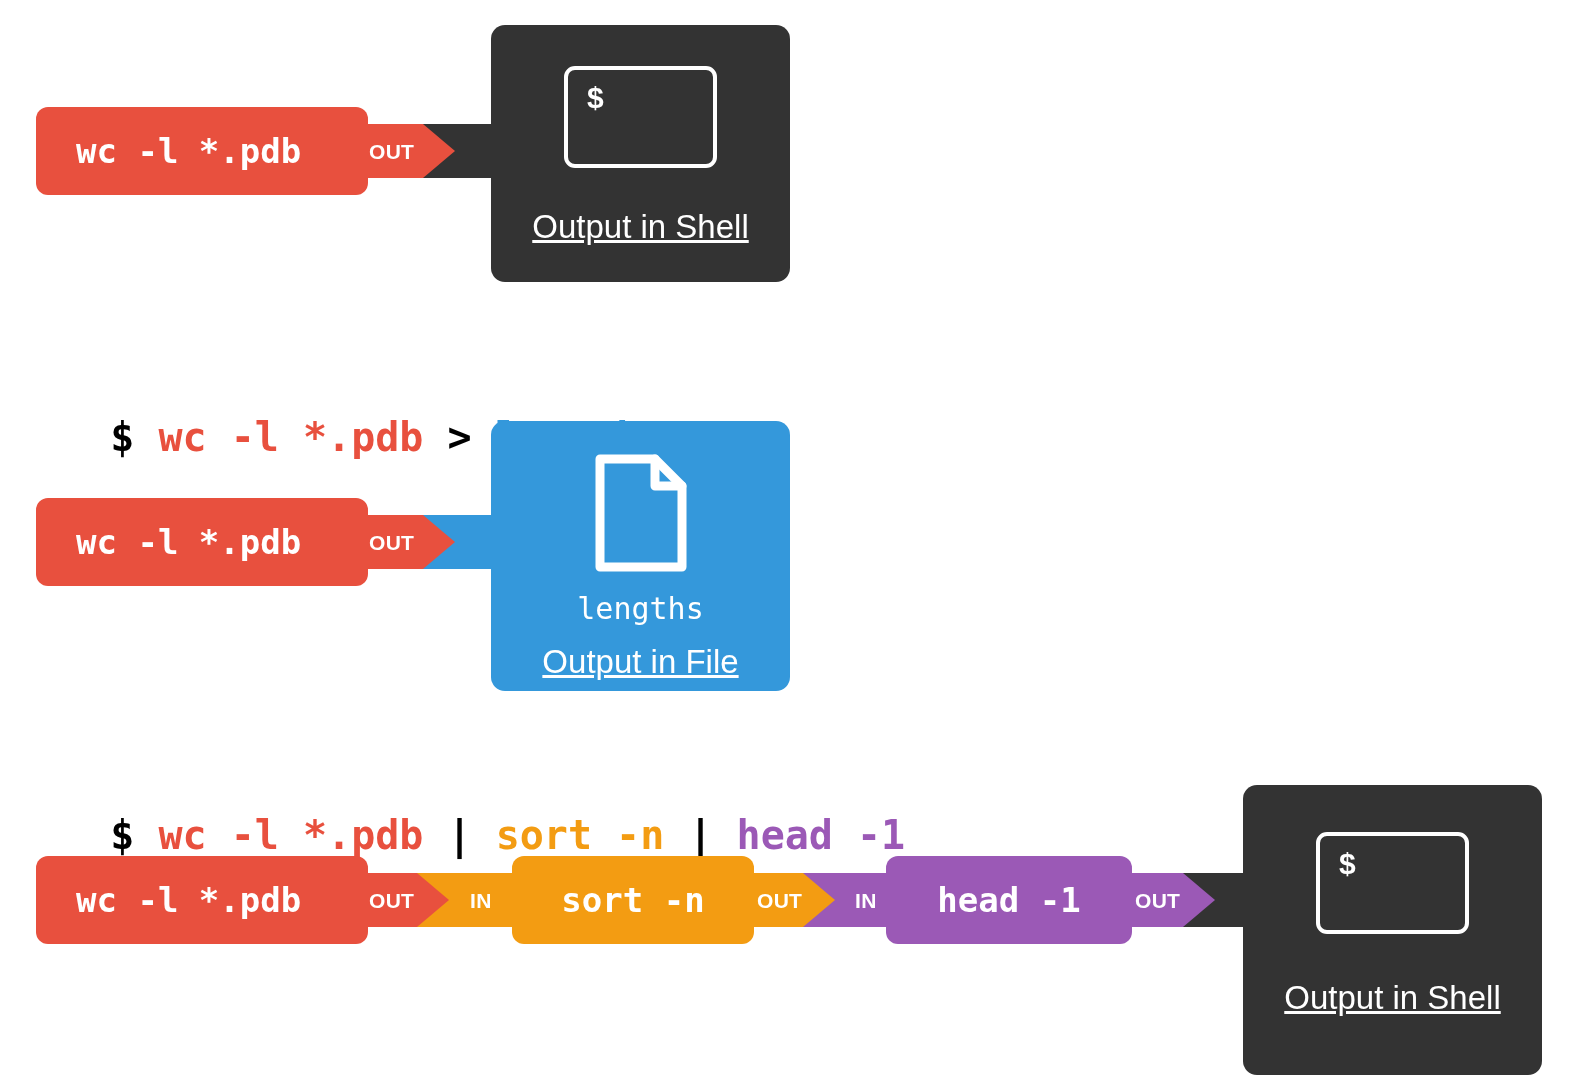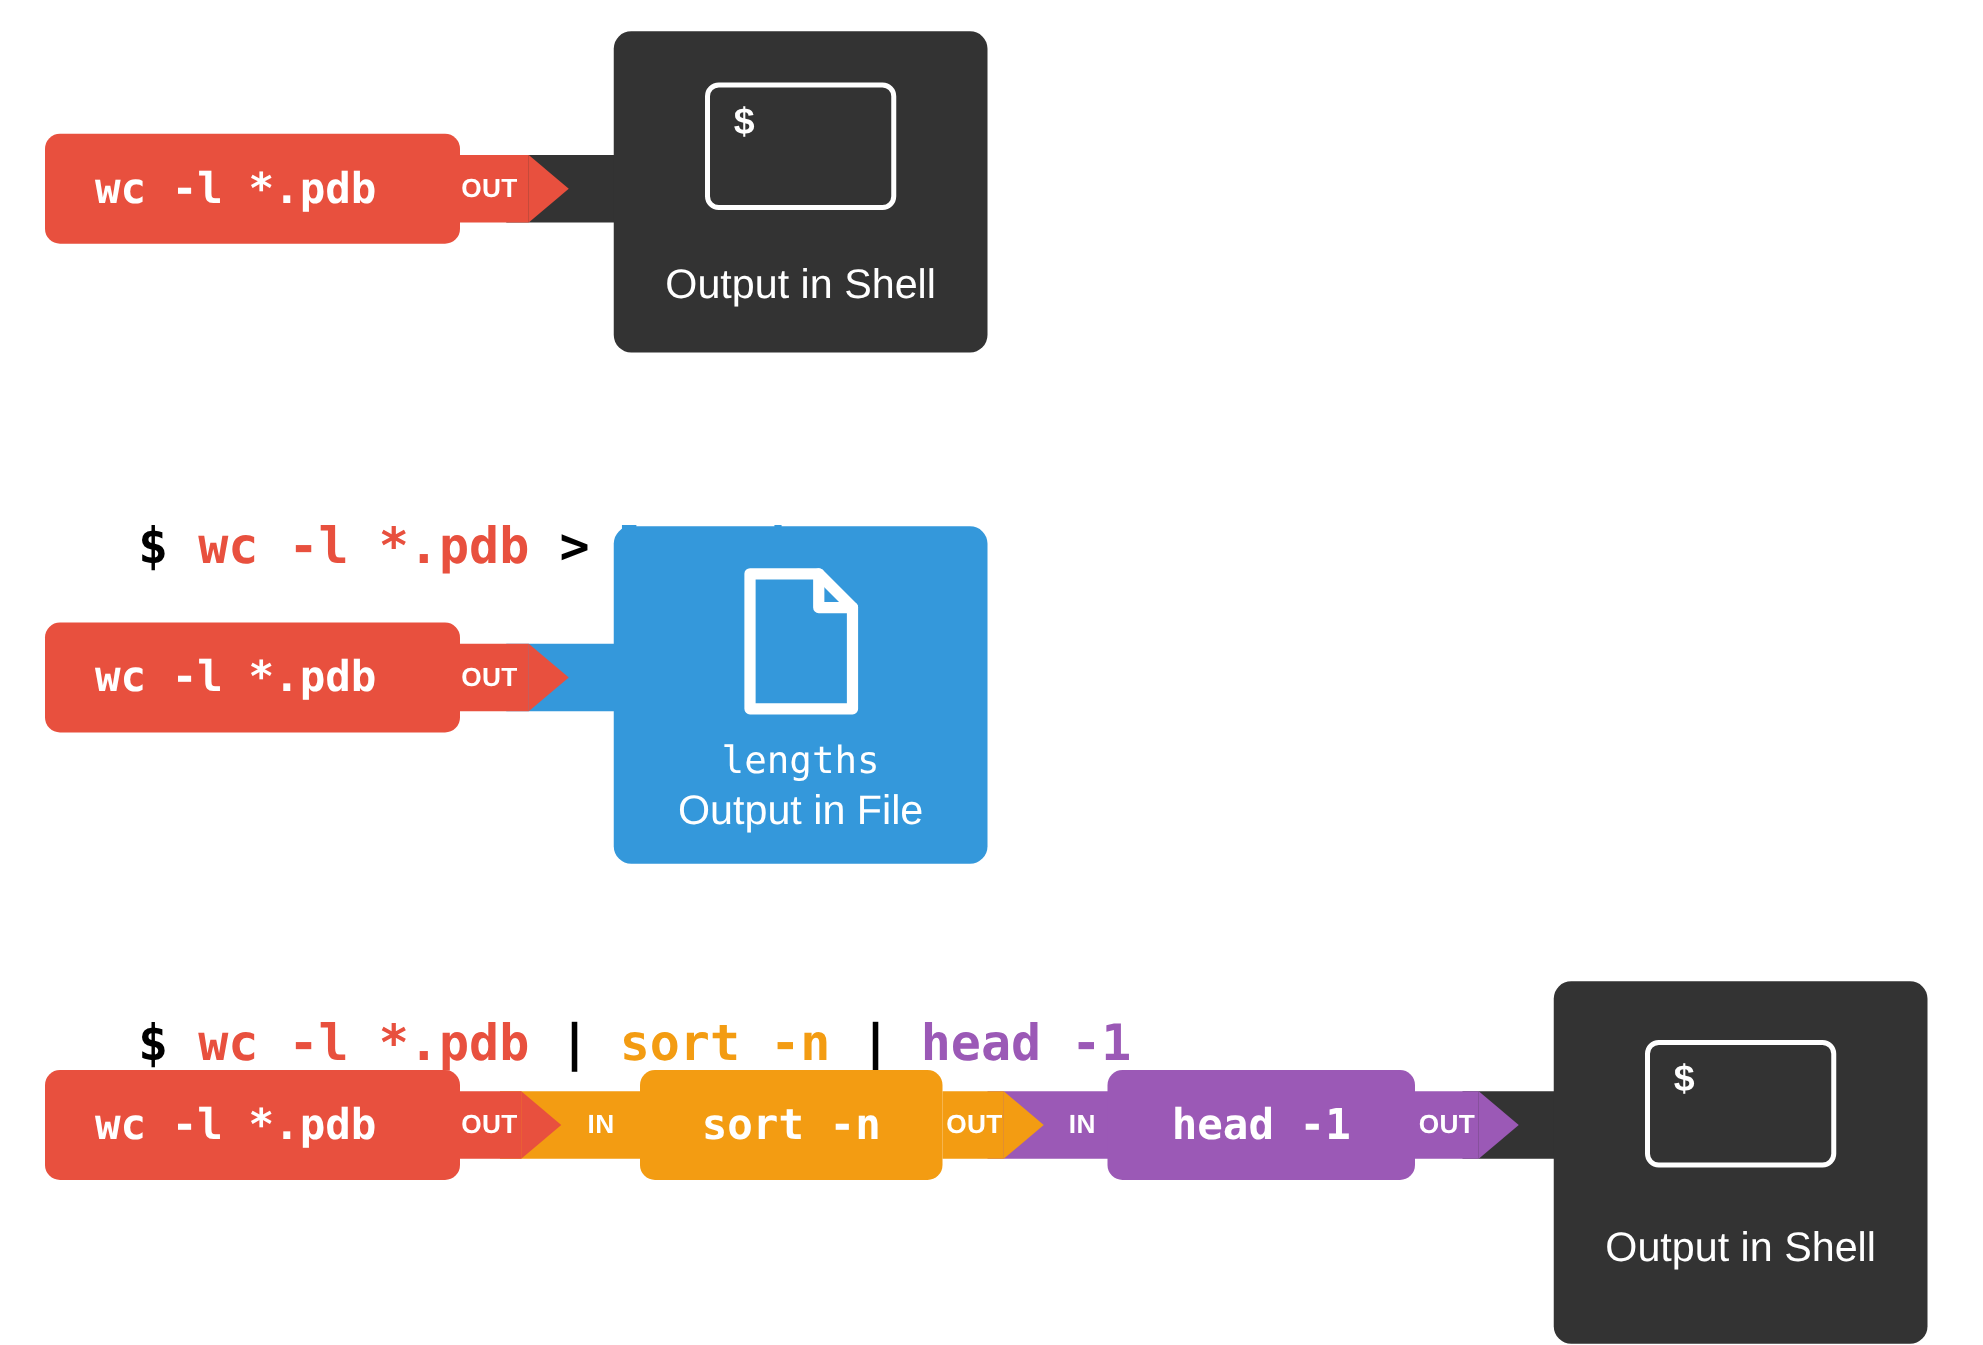--- a/index.html
+++ b/index.html
@@ -106,20 +106,21 @@
     display: flex;
     flex-direction: column;
     align-items: center;
   }
   .outpanel .caption {
     font-family: "Liberation Sans", sans-serif;
     font-size: 33px;
     color: #ffffff;
     line-height: 1;
     white-space: pre;
+    text-decoration: underline;
   }
   .outpanel .filename {
     font-family: "DejaVu Sans Mono", "Liberation Mono", monospace;
     font-size: 30px;
     color: #ffffff;
     line-height: 1;
     white-space: pre;
   }
 
   
@@ -175,21 +176,21 @@
   <div class="arrowstub" style="left:368px;top:192px;width:55px;background:#e8503e;"></div>
   <div class="arrowtab" style="left:423px;top:192px;border-left:32px solid #e8503e;"></div>
   <span class="port" style="left:369px;top:192px;">OUT</span>
 
   <div class="outpanel" style="left:491px;top:71px;width:299px;height:270px;background:#3498db;padding-top:33px;">
     <svg class="fileicon" width="92" height="118" viewBox="0 0 92 118" aria-hidden="true">
       <path d="M5 5 H60 L87 32 V113 H5 Z" fill="none" stroke="#ffffff" stroke-width="9" stroke-linejoin="round" stroke-linecap="round"></path>
       <path d="M60 5 V32 H87" fill="none" stroke="#ffffff" stroke-width="9" stroke-linejoin="round" stroke-linecap="round"></path>
     </svg>
     <div class="filename" style="margin-top:22px;">lengths</div>
-    <div class="caption" style="margin-top:7px;">Output in File</div>
+    <div class="caption" style="margin-top:21px;">Output in File</div>
   </div>
 </div>
 
 <div class="row" style="top:749px;left:0;width:1268px;height:326px;">
 
   <div class="cmdline" style="left:14px;top:26px;">
     <span class="tok tok-prompt">$</span><span class="tok tok-black"> </span><span class="tok tok-red">wc -l *.pdb</span><span class="tok tok-black"> </span><span class="tok tok-black">|</span><span class="tok tok-black"> </span><span class="tok tok-orange">sort -n</span><span class="tok tok-black"> </span><span class="tok tok-black">|</span><span class="tok tok-black"> </span><span class="tok tok-purple">head -1</span>
   </div>
 
   <div class="conn" style="left:400px;top:151px;width:155px;background:#f39c12;"></div>

